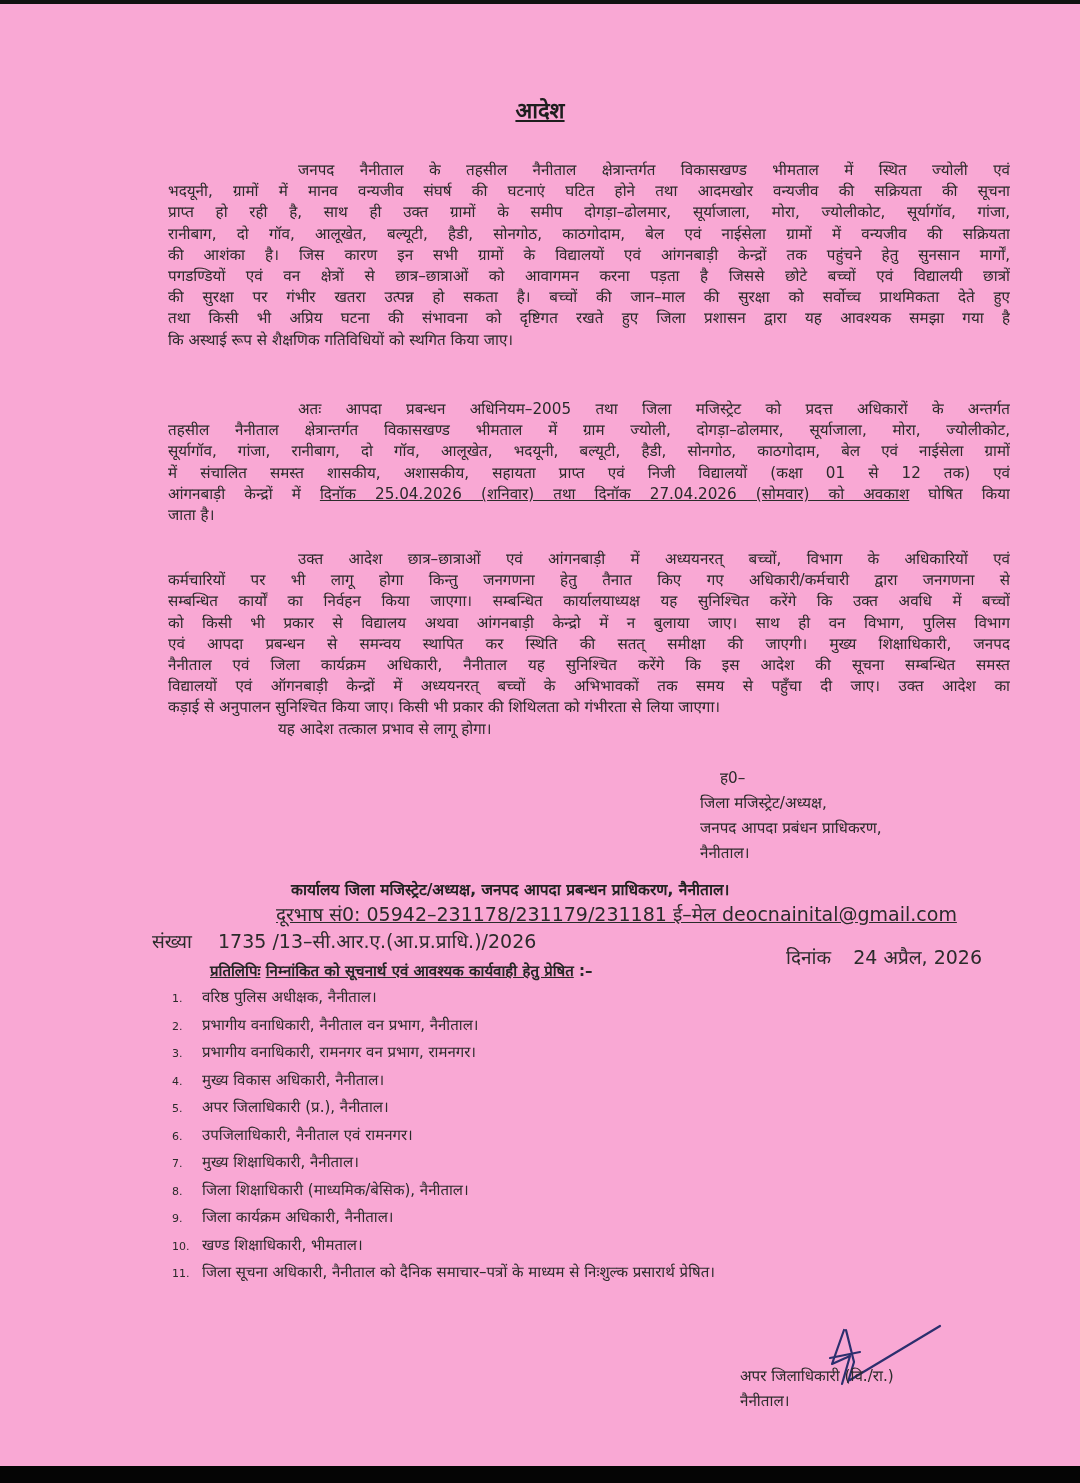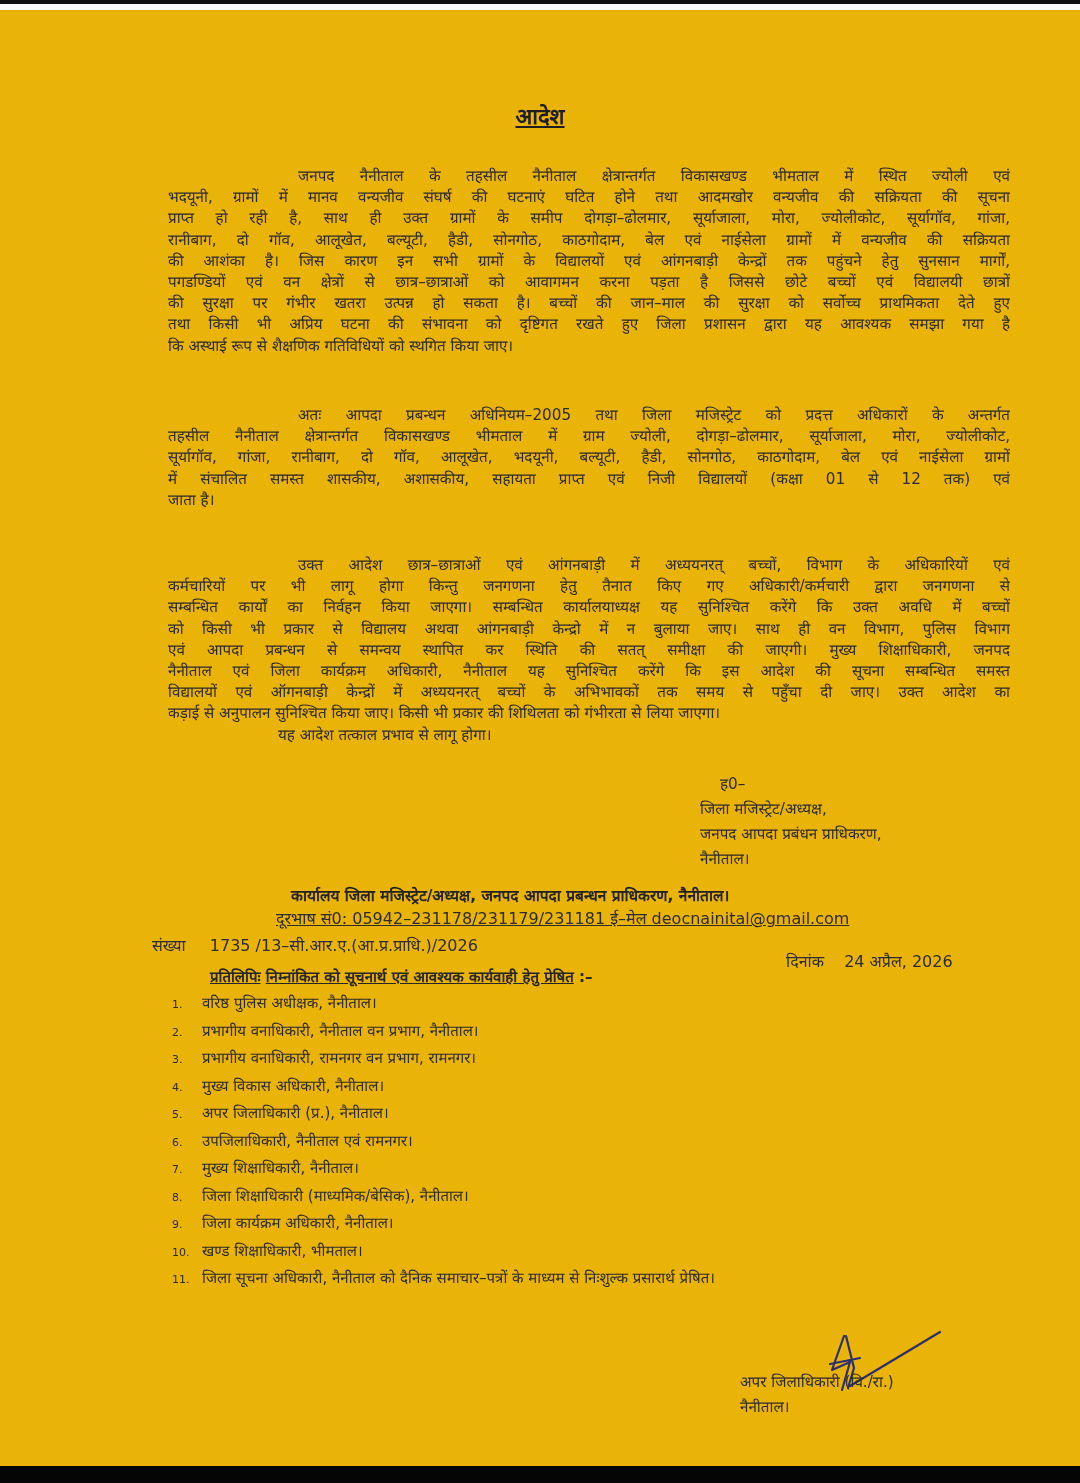--- a/index.html
+++ b/index.html
@@ -4,35 +4,35 @@
 <style>
   html, body { margin: 0; padding: 0; }
   body {
     width: 1080px; height: 1483px; position: relative; overflow: hidden;
     background: #fdfdfd;
     font-family: "DejaVu Sans", sans-serif;
     color: #2a2a2a;
   }
   .topbar { position: absolute; left: 0; top: 0; width: 1080px; height: 4px; background: #111; }
   .bottombar { position: absolute; left: 0; top: 1466px; width: 1080px; height: 17px; background: #050505; }
-  .page { position: absolute; left: 0; top: 10px; width: 1080px; height: 1462px; background: #eab308; }
+  .page { position: absolute; left: 0; top: 4px; width: 1080px; height: 1462px; background: #f9a8d4; }
   .abs { position: absolute; white-space: nowrap; }
   .title {
     left: 0; width: 1200px; top: 90px; text-align: center;
     font-size: 22px; font-weight: bold; text-decoration: underline; color: #1e1e1e;
     transform: translateX(-60px);
   }
   .para { position: absolute; left: 168px; width: 842px; font-size: 15.2px; line-height: 21.2px; color: #2b2b2b; text-align: justify; margin-top: 29px; }
   .para .ln { display: block; white-space: nowrap; overflow: hidden; text-align-last: justify; }
   .para .ln.last { text-align-last: left; }
   .indent { padding-left: 130px; }
   .ul { text-decoration: underline; }
   .sig { font-size: 15.2px; line-height: 25px; text-align: left; color: #2b2b2b; }
   .office { font-size: 15.5px; font-weight: bold; color: #232323; }
-  .small { font-size: 16px; color: #2b2b2b; }
+  .small { font-size: 19px; color: #2b2b2b; }
   .list { position: absolute; left: 172px; top: 982px; font-size: 15px; color: #2b2b2b; }
   .list .li { height: 27.5px; white-space: nowrap; }
   .list .num { display: inline-block; width: 30px; font-size: 11px; }
   .signature-svg { position: absolute; left: 820px; top: 1318px; }
 </style>
 </head>
 <body>
 
 <div class="topbar"></div>
 
@@ -50,20 +50,25 @@
     <span class="ln">की सुरक्षा पर गंभीर खतरा उत्पन्न हो सकता है। बच्चों की जान–माल की सुरक्षा को सर्वोच्च प्राथमिकता देते हुए</span>
     <span class="ln">तथा किसी भी अप्रिय घटना की संभावना को दृष्टिगत रखते हुए जिला प्रशासन द्वारा यह आवश्यक समझा गया है</span>
     <span class="ln last">कि अस्थाई रूप से शैक्षणिक गतिविधियों को स्थगित किया जाए।</span>
   </div>
 
   <div class="para" style="top:366px;">
     <span class="ln indent">अतः आपदा प्रबन्धन अधिनियम–2005 तथा जिला मजिस्ट्रेट को प्रदत्त अधिकारों के अन्तर्गत</span>
     <span class="ln">तहसील नैनीताल क्षेत्रान्तर्गत विकासखण्ड भीमताल में ग्राम ज्योली, दोगड़ा–ढोलमार, सूर्याजाला, मोरा, ज्योलीकोट,</span>
     <span class="ln">सूर्यागॉव, गांजा, रानीबाग, दो गॉव, आलूखेत, भदयूनी, बल्यूटी, हैडी, सोनगोठ, काठगोदाम, बेल एवं नाईसेला ग्रामों</span>
     <span class="ln">में संचालित समस्त शासकीय, अशासकीय, सहायता प्राप्त एवं निजी विद्यालयों (कक्षा 01 से 12 तक) एवं</span>
+    <span class="ln">
+      <span>आंगनबाड़ी केन्द्रों में</span>
+      <span class="ul">दिनॉक 25.04.2026 (शनिवार) तथा दिनॉक 27.04.2026 (सोमवार) को अवकाश</span>
+      <span>घोषित किया</span>
+    </span>
     <span class="ln last">जाता है।</span>
   </div>
 
   <div class="para" style="top:516px;">
     <span class="ln indent">उक्त आदेश छात्र–छात्राओं एवं आंगनबाड़ी में अध्ययनरत् बच्चों, विभाग के अधिकारियों एवं</span>
     <span class="ln">कर्मचारियों पर भी लागू होगा किन्तु जनगणना हेतु तैनात किए गए अधिकारी/कर्मचारी द्वारा जनगणना से</span>
     <span class="ln">सम्बन्धित कार्यों का निर्वहन किया जाएगा। सम्बन्धित कार्यालयाध्यक्ष यह सुनिश्चित करेंगे कि उक्त अवधि में बच्चों</span>
     <span class="ln">को किसी भी प्रकार से विद्यालय अथवा आंगनबाड़ी केन्द्रो में न बुलाया जाए। साथ ही वन विभाग, पुलिस विभाग</span>
     <span class="ln">एवं आपदा प्रबन्धन से समन्वय स्थापित कर स्थिति की सतत् समीक्षा की जाएगी। मुख्य शिक्षाधिकारी, जनपद</span>
     <span class="ln">नैनीताल एवं जिला कार्यक्रम अधिकारी, नैनीताल यह सुनिश्चित करेंगे कि इस आदेश की सूचना सम्बन्धित समस्त</span>

